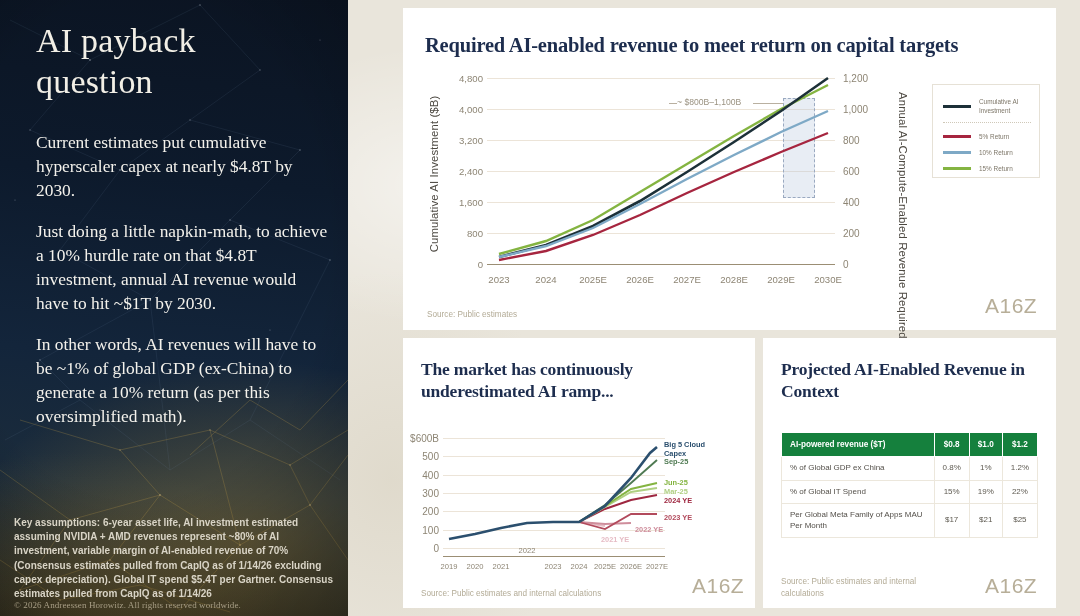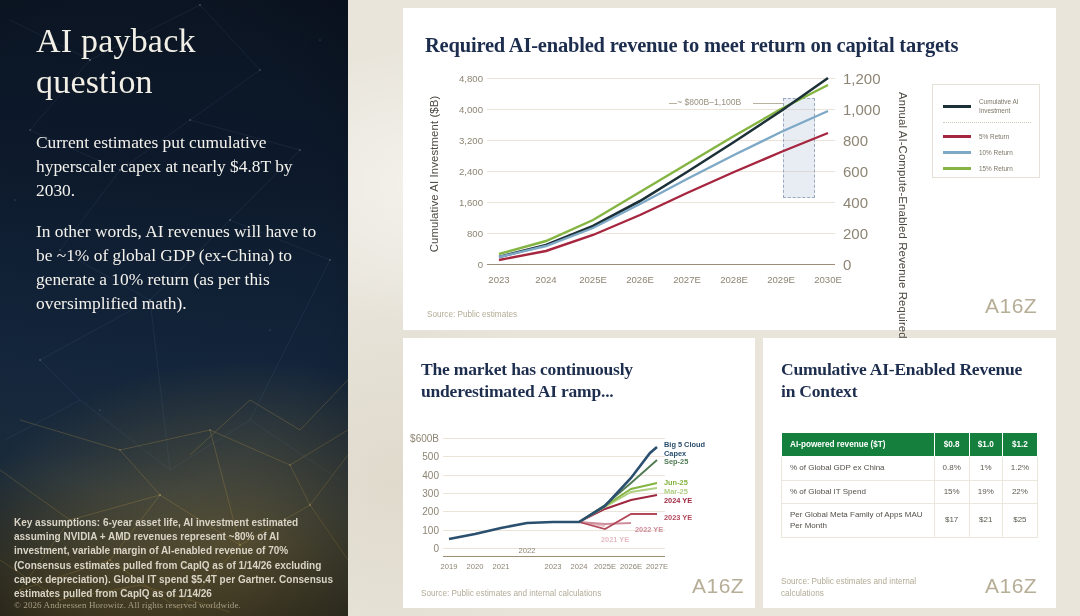--- a/index.html
+++ b/index.html
@@ -76,21 +76,21 @@
   }
   
   #main-plot{ position:absolute; left:487px; top:78px; width:348px; height:187px; }
   .gridline{ position:absolute; left:0; width:348px; height:1px; background:#ece4d8; }
   .axisline{ position:absolute; left:0; width:348px; height:1.4px; background:#9b8e74; }
   .ytick{
     position:absolute; right:0; font-size:9.6px; color:#8d8574;
     text-align:right; transform:translateY(-50%);
   }
   .ytickR{
-    position:absolute; left:0; font-size:15px; color:#8d8574;
+    position:absolute; left:0; font-size:10px; color:#8d8574;
     transform:translateY(-50%);
   }
   .xtick{
     position:absolute; font-size:9.6px; color:#8d8574;
     transform:translateX(-50%); top:0;
   }
   .axis-title{
     position:absolute; font-size:11.4px; color:#4d4942; letter-spacing:.1px;
   }
   #ylabel-left{
@@ -188,20 +188,21 @@
       <circle cx="290" cy="465" r="0.8"></circle>
         <circle cx="60" cy="600" r="0.8"></circle>
     </g>
   </svg>
   <div class="vignette"></div>
 
   <div class="headline">AI payback question</div>
 
   <div class="bodytext">
     <p>Current estimates put cumulative hyperscaler capex at nearly $4.8T by 2030.</p>
+    <p>Just doing a little napkin-math, to achieve a 10% hurdle rate on that $4.8T investment, annual AI revenue would have to hit ~$1T by 2030.</p>
     <p>In other words, AI revenues will have to be ~1% of global GDP (ex-China) to generate a 10% return (as per this oversimplified math).</p>
   </div>
 
   <div class="assump">Key assumptions: 6-year asset life, AI investment estimated assuming NVIDIA + AMD revenues represent ~80% of AI investment, variable margin of AI-enabled revenue of 70% (Consensus estimates pulled from CapIQ as of 1/14/26 excluding capex depreciation). Global IT spend $5.4T per Gartner. Consensus estimates pulled from CapIQ as of 1/14/26</div>
   <div class="copyright">© 2026 Andreessen Horowitz. All rights reserved worldwide.</div>
 </div>
 
 <div id="bg-texture"></div>
 
 <div class="card" id="card-main">
@@ -337,21 +338,21 @@
   <div class="rlabel" style="left:221px;top:59px;color:#9e2740">2024 YE</div>
   <div class="rlabel" style="left:221px;top:76px;color:#b24a5c">2023 YE</div>
   <div class="rlabel" style="left:192px;top:88px;color:#cf8e9c">2022 YE</div>
   <div class="rlabel" style="left:158px;top:98px;color:#e6bcc5">2021 YE</div>
 </div>
 
 <div class="src" style="left:421px;top:588px">Source: Public estimates and internal calculations</div>
 <div class="logo" style="left:692px;top:574px">A16Z</div>
 
 <div class="card" id="card-table">
-  <div class="card-title">Cumulative AI-Enabled Revenue in Context</div>
+  <div class="card-title">Projected AI-Enabled Revenue in Context</div>
 </div>
 
 <table id="rev-table">
   <thead>
     <tr>
       <th class="lead">AI-powered revenue ($T)</th>
       <th>$0.8</th>
       <th>$1.0</th>
       <th>$1.2</th>
     </tr>

